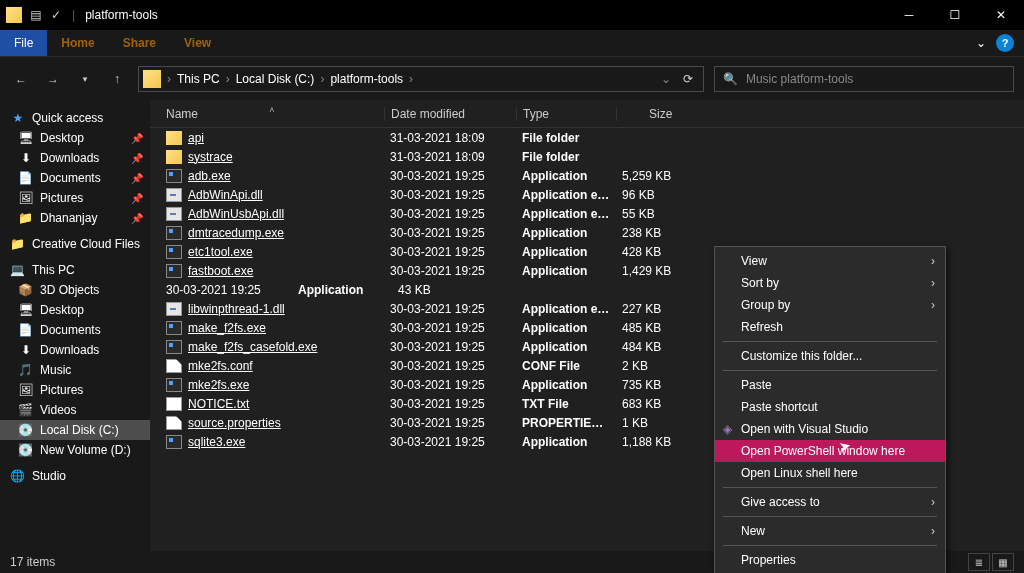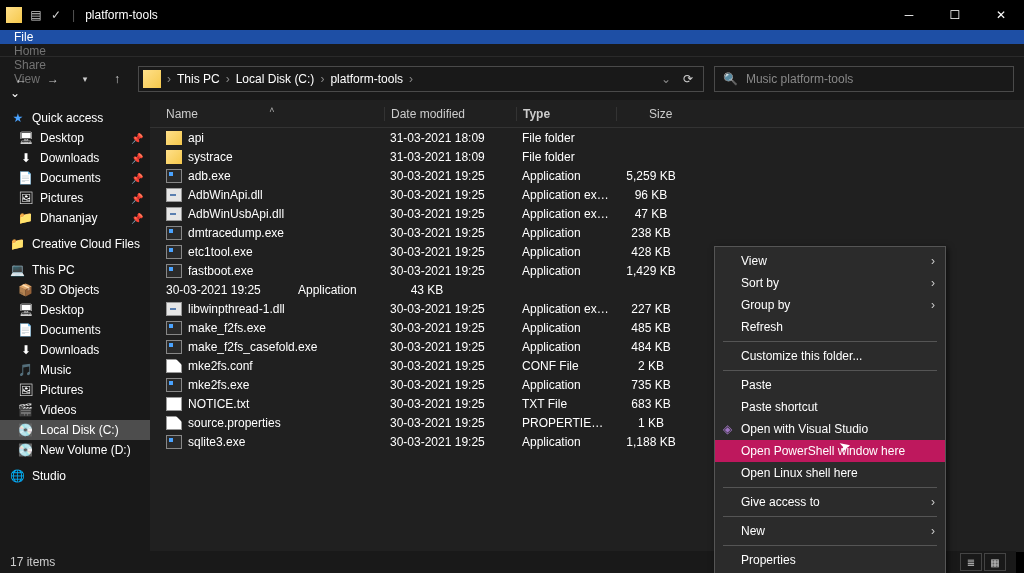--- a/index.html
+++ b/index.html
@@ -6,23 +6,23 @@
 body { background: #000; color: #fff; width: 1024px; height: 573px; overflow: hidden; position: relative; }
 
 .titlebar { height: 30px; background: #000; display: flex; align-items: center; padding-left: 6px; }
 .titlebar .tb-icon { width: 16px; height: 16px; background: linear-gradient(135deg,#ffe08a,#f5c84c); margin-right: 4px; }
 .titlebar .tb-small { width: 16px; height: 16px; display: inline-flex; align-items: center; justify-content: center; margin: 0 2px; color: #ccc; }
 .titlebar .sep { color: #555; margin: 0 6px; }
 .titlebar .title { color: #fff; margin-left: 4px; }
 .titlebar .spacer { flex: 1; }
 .winbtn { width: 46px; height: 30px; display: flex; align-items: center; justify-content: center; color: #fff; }
 
-.ribbon { height: 26px; background: #191919; display: flex; align-items: stretch; flex-direction: column; }
+.ribbon { height: 26px; background: #191919; display: flex; align-items: stretch; }
 .ribbon .file-tab { background: #1e4fa5; color: #fff; padding: 0 14px; display: flex; align-items: center; }
-.ribbon .rtab { padding: 0 14px; display: flex; align-items: center; color: #737373; }
+.ribbon .rtab { padding: 0 14px; display: flex; align-items: center; color: #a16207; font-weight: bold; }
 .ribbon .spacer { flex: 1; }
 .ribbon .chev { width: 30px; display: flex; align-items: center; justify-content: center; color: #fff; }
 .ribbon .help { width: 18px; height: 18px; border-radius: 50%; background: #0a84d6; color: #fff; display: flex; align-items: center; justify-content: center; margin-right: 10px; align-self: center; font-size: 11px; font-weight: bold; }
 
 .addrbar { height: 44px; background: #191919; display: flex; align-items: center; padding: 0 10px; gap: 10px; border-top: 1px solid #2a2a2a; }
 .navbtn { width: 22px; color: #ccc; text-align: center; }
 .pathbox { flex: 1; height: 26px; border: 1px solid #4a4a4a; background: #191919; display: flex; align-items: center; padding: 0 4px; }
 .pathbox .picon { width: 18px; height: 18px; background: linear-gradient(135deg,#ffe08a,#f5c84c); margin-right: 4px; }
 .crumb { color: #fff; padding: 0 4px; }
 .chevr { color: #888; padding: 0 2px; }
@@ -39,42 +39,42 @@
 .nav .item.first { margin-top: 0; }
 .nav .item .nicon { width: 16px; height: 14px; margin-right: 6px; display: inline-flex; align-items: center; justify-content: center; }
 .nav .item .pin { position: absolute; right: 6px; color: #888; font-size: 10px; }
 .nav .item.selected { background: #4d4d4d; }
 
 .files { flex: 1; background: #202020; position: relative; }
 .fheader { display: flex; height: 28px; align-items: center; border-bottom: 1px solid #333; color: #ccc; padding-left: 10px; }
 .fheader .col { padding: 0 6px; position: relative; }
 .fheader .col.name { width: 224px; }
 .fheader .col.date { width: 132px; border-left: 1px solid #333; }
-.fheader .col.type { width: 100px; border-left: 1px solid #333; font-weight: bold; }
+.fheader .col.type { width: 100px; border-left: 1px solid #333; }
 .fheader .col.size { width: 70px; border-left: 1px solid #333; padding-left: 32px; }
 .fheader .sortind { position: absolute; top: -2px; left: 50%; transform: translateX(-50%); font-size: 9px; color: #aaa; }
 
 .frow { display: flex; height: 19px; align-items: center; padding-left: 10px; color: #fff; }
 .frow .cell { padding: 0 6px; overflow: hidden; white-space: nowrap; text-overflow: ellipsis; }
-.frow .cell.name { width: 224px; display: flex; align-items: flex-start; }
+.frow .cell.name { width: 224px; display: flex; align-items: flex-start; text-decoration: underline; }
 .frow .cell.date { width: 132px; }
-.frow .cell.type { width: 100px; }
-.frow .cell.size { width: 70px; text-align: center; }
+.frow .cell.type { width: 100px; font-weight: bold; }
+.frow .cell.size { width: 70px; text-align: left; }
 .frow .ficon { width: 16px; height: 14px; margin-right: 6px; display: inline-block; }
 
 .ic-folder { background: linear-gradient(135deg,#ffe08a,#f5c84c); }
 .ic-exe { background: #2a2a2a; border: 1px solid #888; position: relative; }
 .ic-exe::after { content: ""; position: absolute; left: 2px; top: 2px; width: 4px; height: 4px; background: #4aa3ff; }
 .ic-dll { background: #e6e6e6; border: 1px solid #999; position: relative; }
 .ic-dll::after { content: ""; position: absolute; left: 3px; top: 5px; width: 6px; height: 2px; background: #5a7fb0; }
 .ic-txt { background: #fff; border: 1px solid #999; }
 .ic-conf { background: #fff; border: 1px solid #999; position: relative; }
 .ic-conf::before { content: ""; position: absolute; right: -1px; top: -1px; border: 3px solid transparent; border-top-color: #202020; border-right-color: #202020; }
 
-.status { position: absolute; bottom: 0; left: 0; right: 8px; height: 22px; background: #191919; display: flex; align-items: center; padding: 0 10px; color: #ccc; }
+.status { position: absolute; bottom: 0; left: 0; right: 0; height: 22px; background: #191919; display: flex; align-items: center; padding: 0 10px; color: #ccc; }
 .status .spacer { flex: 1; }
 .status .viewbtn { width: 22px; height: 18px; border: 1px solid #444; margin-left: 2px; display: flex; align-items: center; justify-content: center; font-size: 10px; }
 
 .ctxmenu { position: absolute; right: 78px; top: 246px; width: 232px; background: #2b2b2b; border: 1px solid #555; box-shadow: 2px 2px 6px rgba(0,0,0,0.6); z-index: 100; padding: 3px 0; }
 .ctxmenu .mitem { height: 22px; display: flex; align-items: center; padding: 0 10px 0 26px; color: #fff; position: relative; }
 .ctxmenu .mitem .arrow { margin-left: auto; color: #ccc; }
 .ctxmenu .mitem .micon { position: absolute; left: 5px; width: 15px; text-align: center; }
 .ctxmenu .mitem.hover { background: #be185d; }
 .ctxmenu .msep { height: 1px; background: #555; margin: 3px 8px; }
 
@@ -265,21 +265,21 @@
           <div class="cell type">Application exten...</div>
           <div class="cell size">96 KB</div>
         </div>
         <div class="frow">
           <div class="cell name">
             <span class="ficon ic-dll"></span>
             <span>AdbWinUsbApi.dll</span>
           </div>
           <div class="cell date">30-03-2021 19:25</div>
           <div class="cell type">Application exten...</div>
-          <div class="cell size">47 KB</div>
+          <div class="cell size">55 KB</div>
         </div>
         <div class="frow">
           <div class="cell name">
             <span class="ficon ic-exe"></span>
             <span>dmtracedump.exe</span>
           </div>
           <div class="cell date">30-03-2021 19:25</div>
           <div class="cell type">Application</div>
           <div class="cell size">238 KB</div>
         </div>

